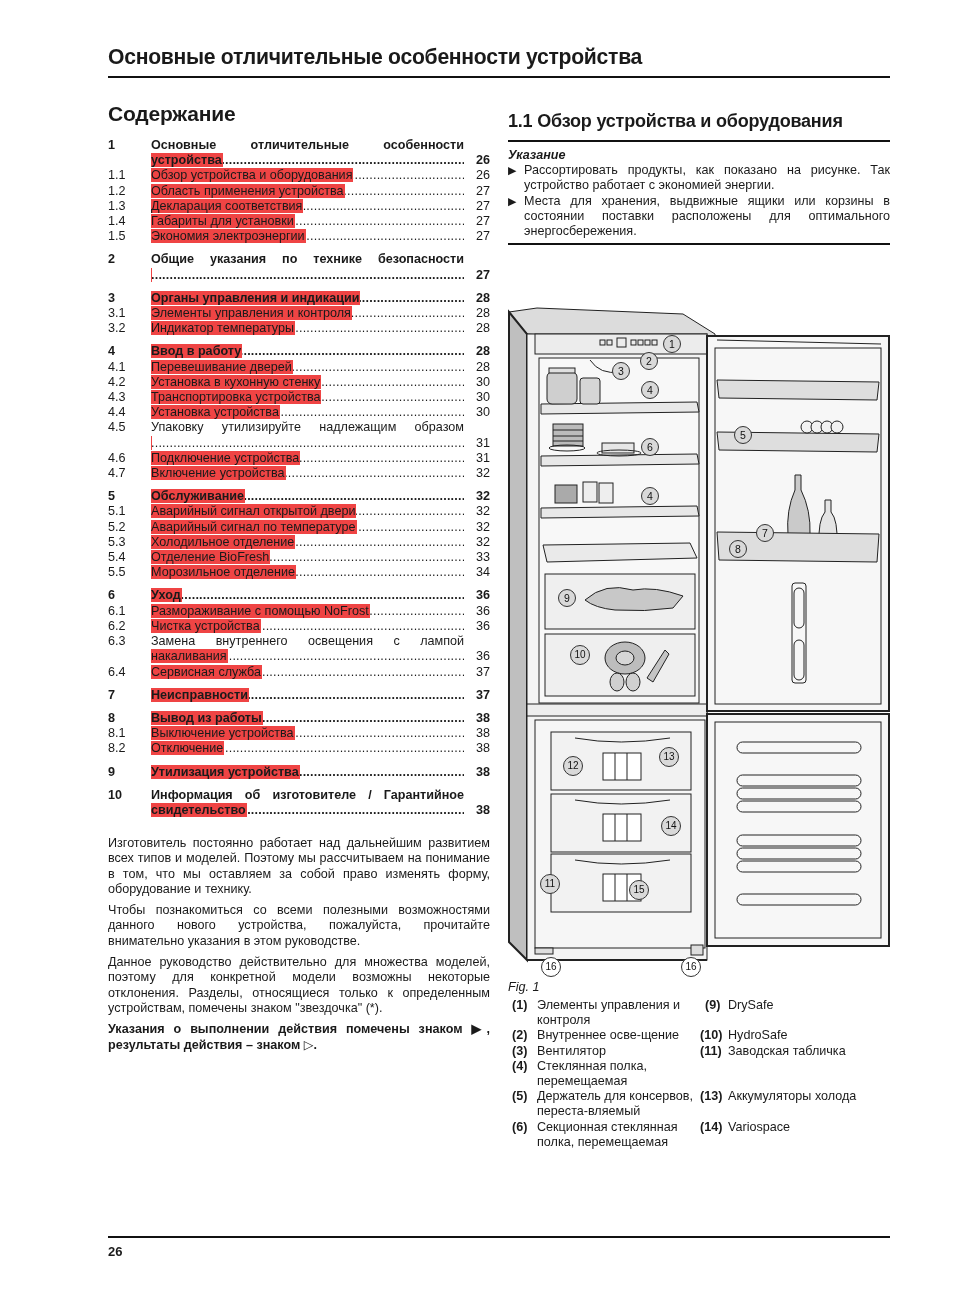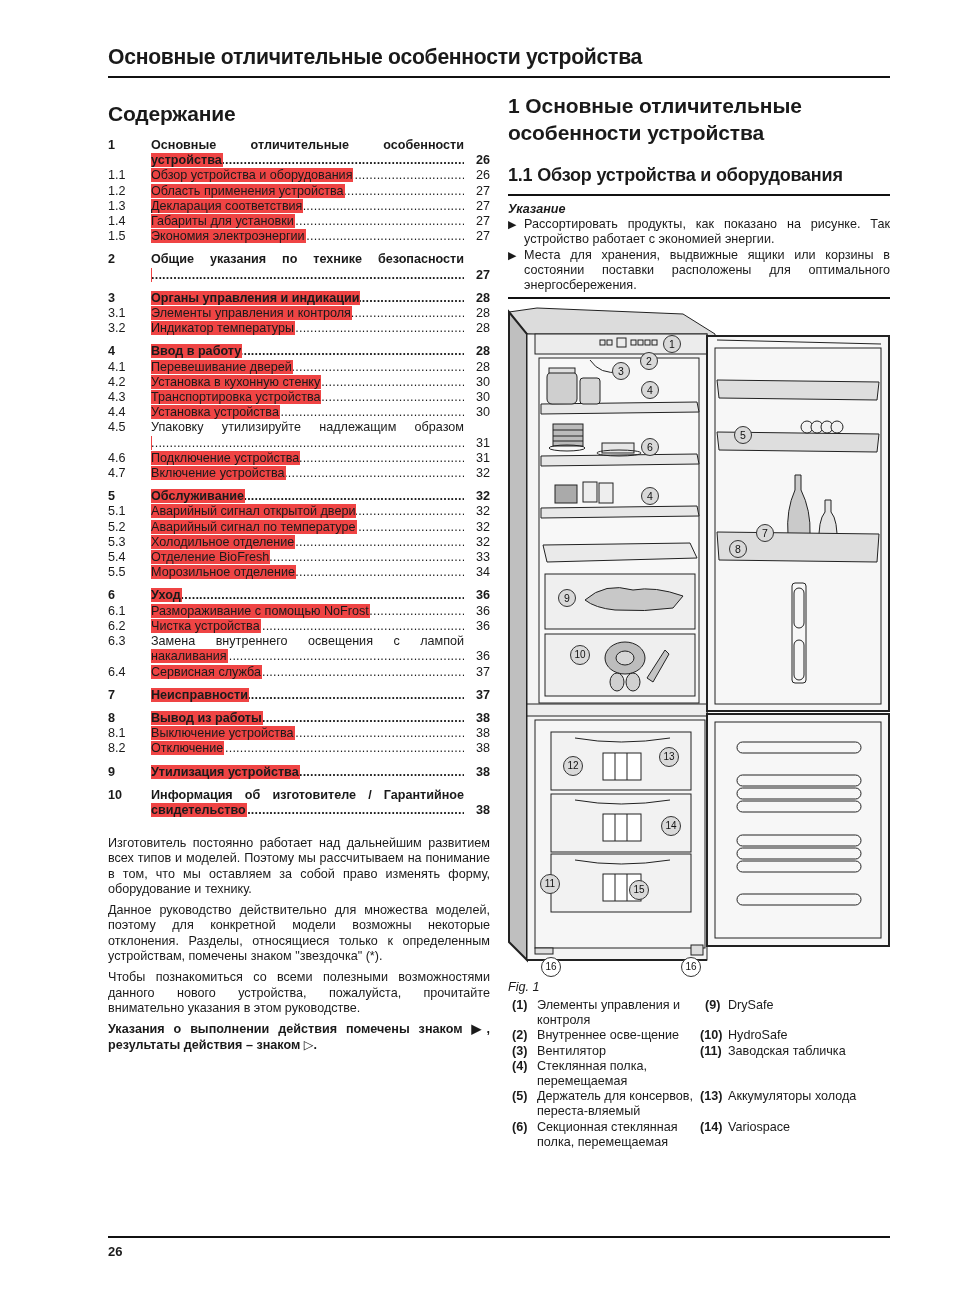--- a/index.html
+++ b/index.html
@@ -364,27 +364,26 @@
             <span class="toc-text"><span class="lbl">свидетельство</span></span>
           <span class="toc-page">38</span>
           </span>
         </div>
       </div>
     </div>
 </div>
 
 <div class="intro">
   <p>Изготовитель постоянно работает над дальнейшим развитием всех типов и моделей. Поэтому мы рассчитываем на понимание в том, что мы оставляем за собой право изменять форму, оборудование и технику.</p>
+  <p>Чтобы познакомиться со всеми полезными возможностями данного нового устройства, пожалуйста, прочитайте внимательно указания в этом руководстве.</p>
   <p>Данное руководство действительно для множества моделей, поэтому для конкретной модели возможны некоторые отклонения. Разделы, относящиеся только к определенным устройствам, помечены знаком "звездочка" (*).</p>
-  <p>Чтобы познакомиться со всеми полезными возможностями данного нового устройства, пожалуйста, прочитайте внимательно указания в этом руководстве.</p>
   <p class="bold"><span>Указания о выполнении действия помечены знаком </span><span>▶</span><span>, результаты действия – знаком </span><span style="font-weight:normal">▷</span><span>.</span></p>
 </div>
 
 <div class="right-col">
-  <h2 class="section-title">1 Основные отличительные особенности устройства</h2>
   <h3 class="subsection-title">1.1 Обзор устройства и оборудования</h3>
   <div class="rule-thin"></div>
   <div class="note">
     <div class="note-title">Указание</div>
     <div class="note-item">
       <span class="bullet">▶</span>
       <span class="txt">Рассортировать продукты, как показано на рисунке. Так устройство работает с экономией энергии.</span>
     </div>
     <div class="note-item">
       <span class="bullet">▶</span>

